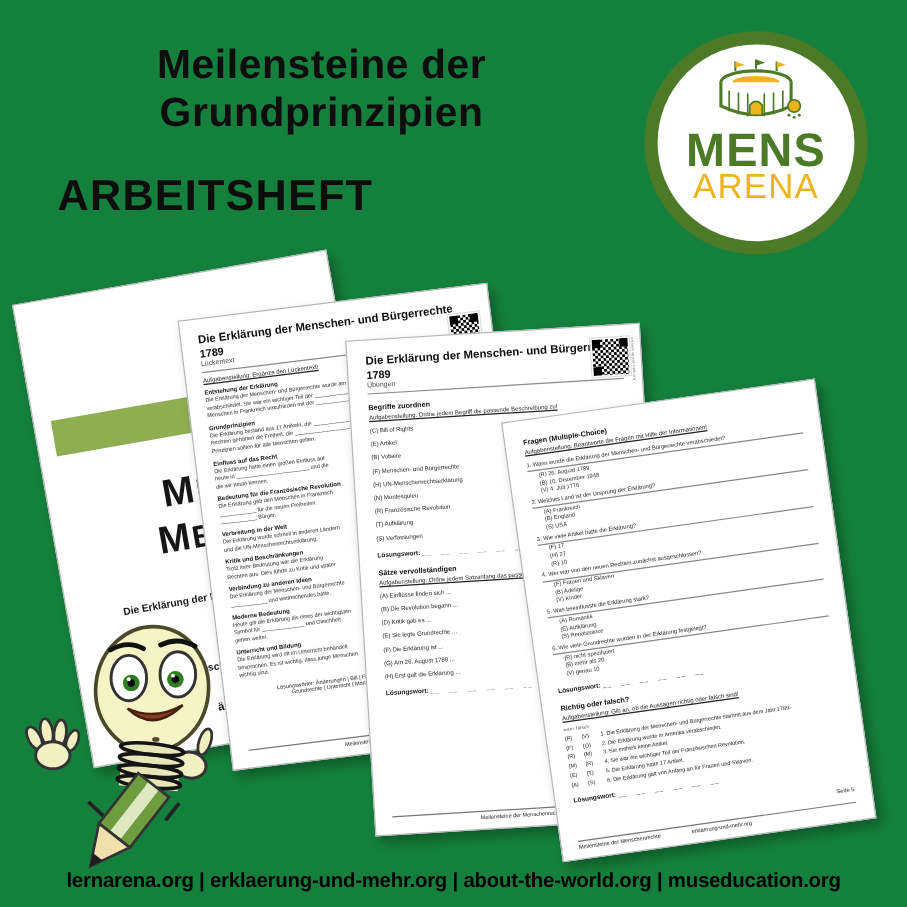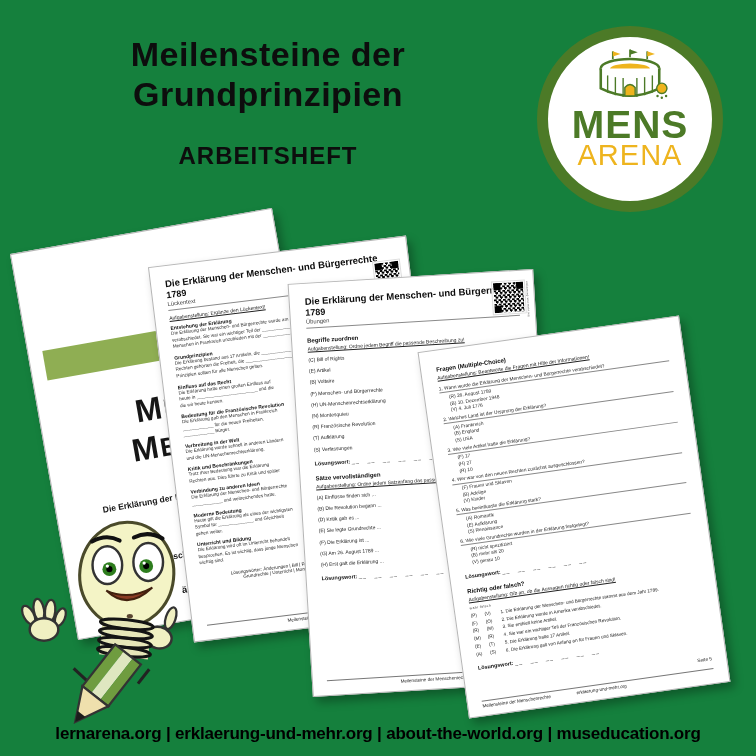--- a/index.html
+++ b/index.html
@@ -2,22 +2,22 @@
 <html><head>
 <meta charset="utf-8">
 <style>
   html,body{margin:0;padding:0;background:#fff;}
   #canvas{position:relative;width:756px;height:756px;background:#15803d;overflow:hidden;
           font-family:"Liberation Sans",sans-serif;color:#111;}
 
   
   .main-title{position:absolute;left:48px;top:34px;width:440px;text-align:center;
               font-size:34px;line-height:1.18;font-weight:bold;letter-spacing:.5px;color:#0d0d0d;}
-  .main-sub{position:absolute;left:48px;top:142px;width:440px;text-align:center;
-            font-size:24px;font-weight:bold;letter-spacing:1px;color:#0d0d0d;}
+  .main-sub{position:absolute;left:48px;top:142px;width:440px;text-align:left;
+            font-size:36px;font-weight:bold;letter-spacing:1px;color:#0d0d0d;}
 
   
   .logo{position:absolute;left:537px;top:26px;width:186px;height:186px;border-radius:50%;
         background:#fff;border:11px solid #4c7a27;box-sizing:border-box;text-align:center;}
   .logo svg{margin-top:10px;}
   .logo-lern{display:block;margin-top:-6px;font-size:39px;font-weight:bold;letter-spacing:1px;color:#4c7a27;line-height:.9;}
   .logo-arena{display:block;margin-top:0px;font-size:29px;font-weight:normal;letter-spacing:1px;color:#eeb41e;line-height:.9;}
 
   
   .page{position:absolute;background:#fff;border:1px solid #b5b5b5;box-sizing:border-box;

